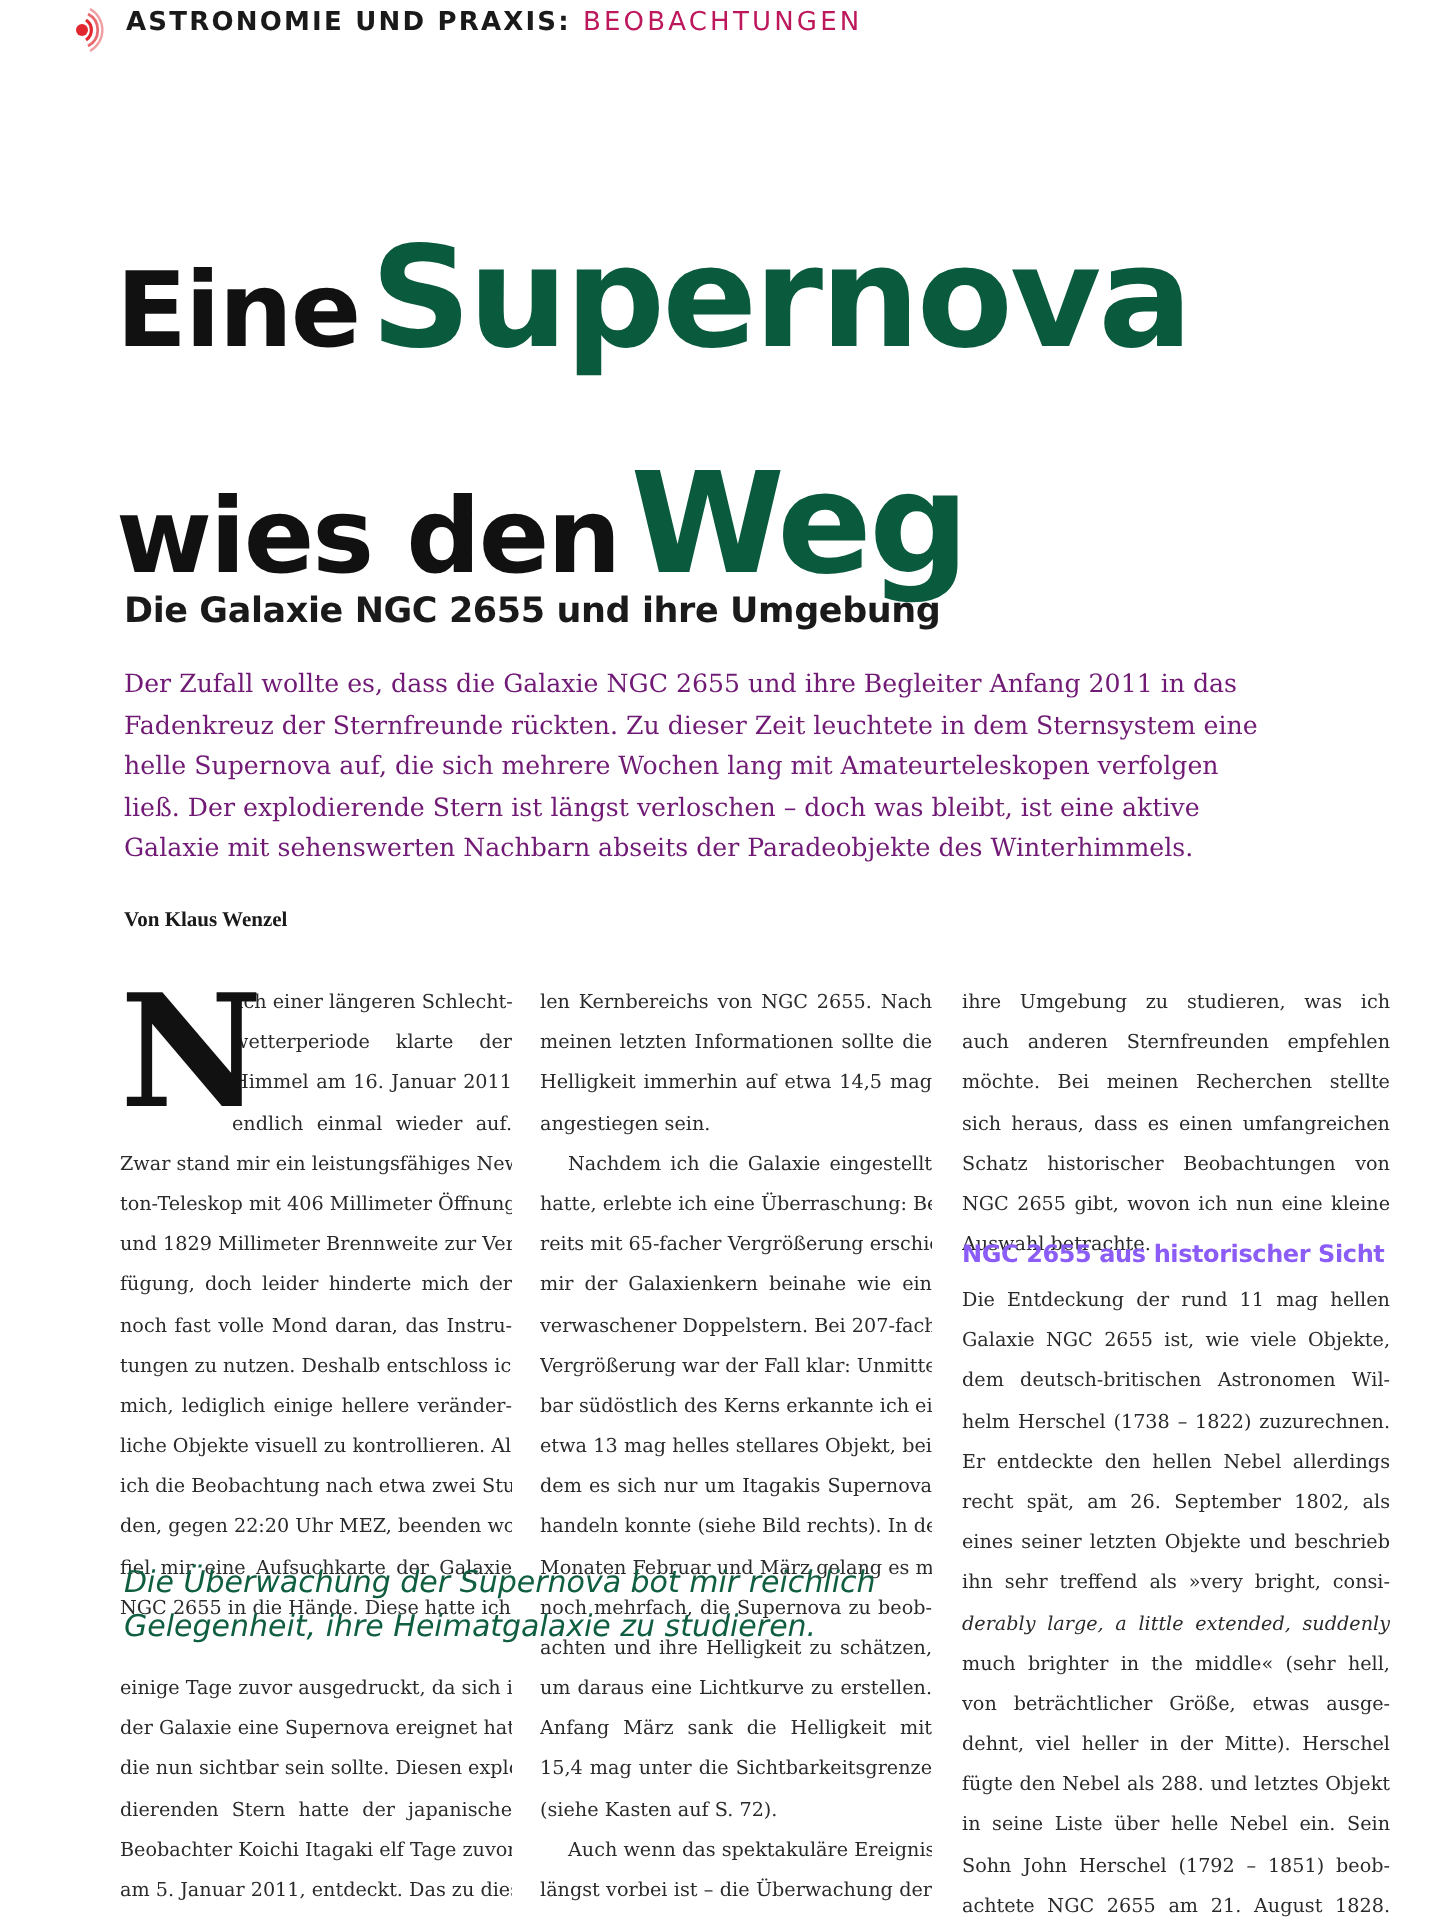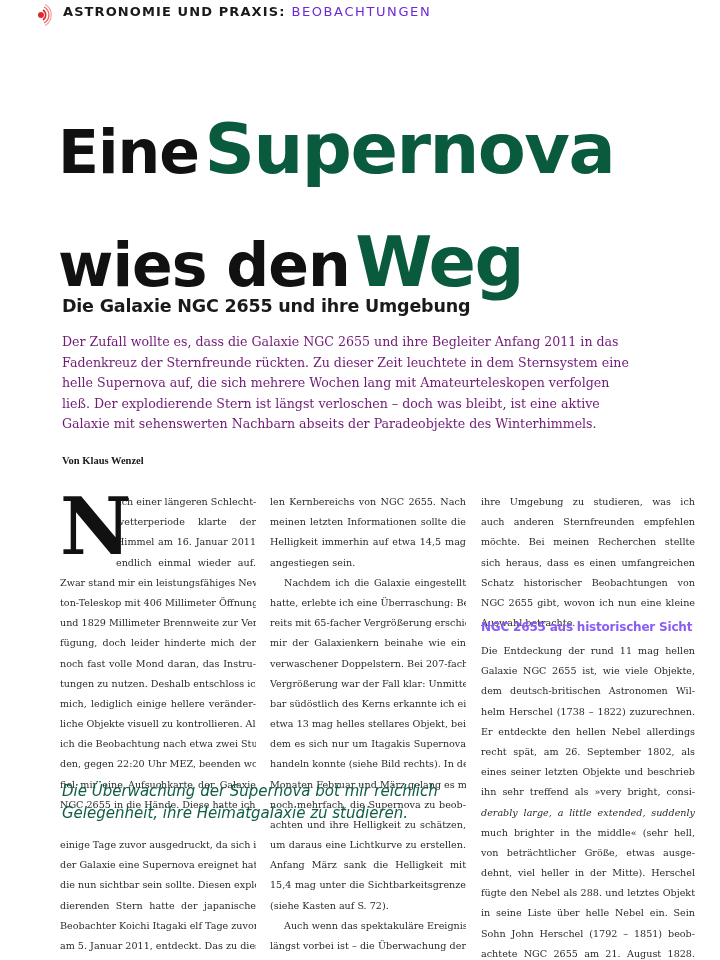--- a/index.html
+++ b/index.html
@@ -2,24 +2,24 @@
 <html><head>
 <meta charset="utf-8">
 <style>
   * { margin: 0; padding: 0; box-sizing: border-box; }
   html, body { width: 720px; height: 960px; overflow: hidden; background: #ffffff; }
   body { position: relative; font-family: "DejaVu Serif", serif; color: #1a1a1a; }
 
   .header { position: absolute; left: 37px; top: 4px; height: 24px; display: flex; align-items: flex-start; }
   .header .logo { width: 22px; height: 22px; margin-right: 4px; }
   .header .section { font-family: "DejaVu Sans", sans-serif; font-weight: bold; font-size: 13px; letter-spacing: 1.1px; color: #1a1a1a; }
-  .header .subsection { font-family: "DejaVu Sans", sans-serif; font-size: 13px; letter-spacing: 1.6px; color: #6d28d9; margin-left: 6px; }
+  .header .subsection { font-family: "DejaVu Sans", sans-serif; font-size: 13px; letter-spacing: 1.6px; color: #be185d; margin-left: 6px; }
 
   .title-line { position: absolute; left: 58px; font-family: "DejaVu Sans", sans-serif; font-weight: bold; white-space: nowrap; }
-  .title-line .small { color: #111; font-size: 60px; letter-spacing: -1px; }
+  .title-line .small { color: #111; font-size: 52px; letter-spacing: -1px; }
   .title-line .big { color: #0a5a3e; font-size: 70px; letter-spacing: -1.5px; }
   .t1 { top: 108px; }
   .t2 { top: 196px; margin-top: 25px; }
 
   .subtitle { position: absolute; left: 62px; top: 296px; font-family: "DejaVu Sans", sans-serif; font-weight: bold; font-size: 17.5px; color: #1a1a1a; letter-spacing: -0.2px; }
 
   .lead { position: absolute; left: 62px; top: 332px; width: 520px; font-family: "DejaVu Serif", serif; font-size: 12.6px; line-height: 20.5px; color: #701a75; text-align: right; }
   .lead span { display: block; white-space: nowrap; }
 
   .author { position: absolute; left: 62px; top: 455px; font-family: Liberation Serif, serif; font-weight: bold; font-size: 10.5px; color: #1a1a1a; }

